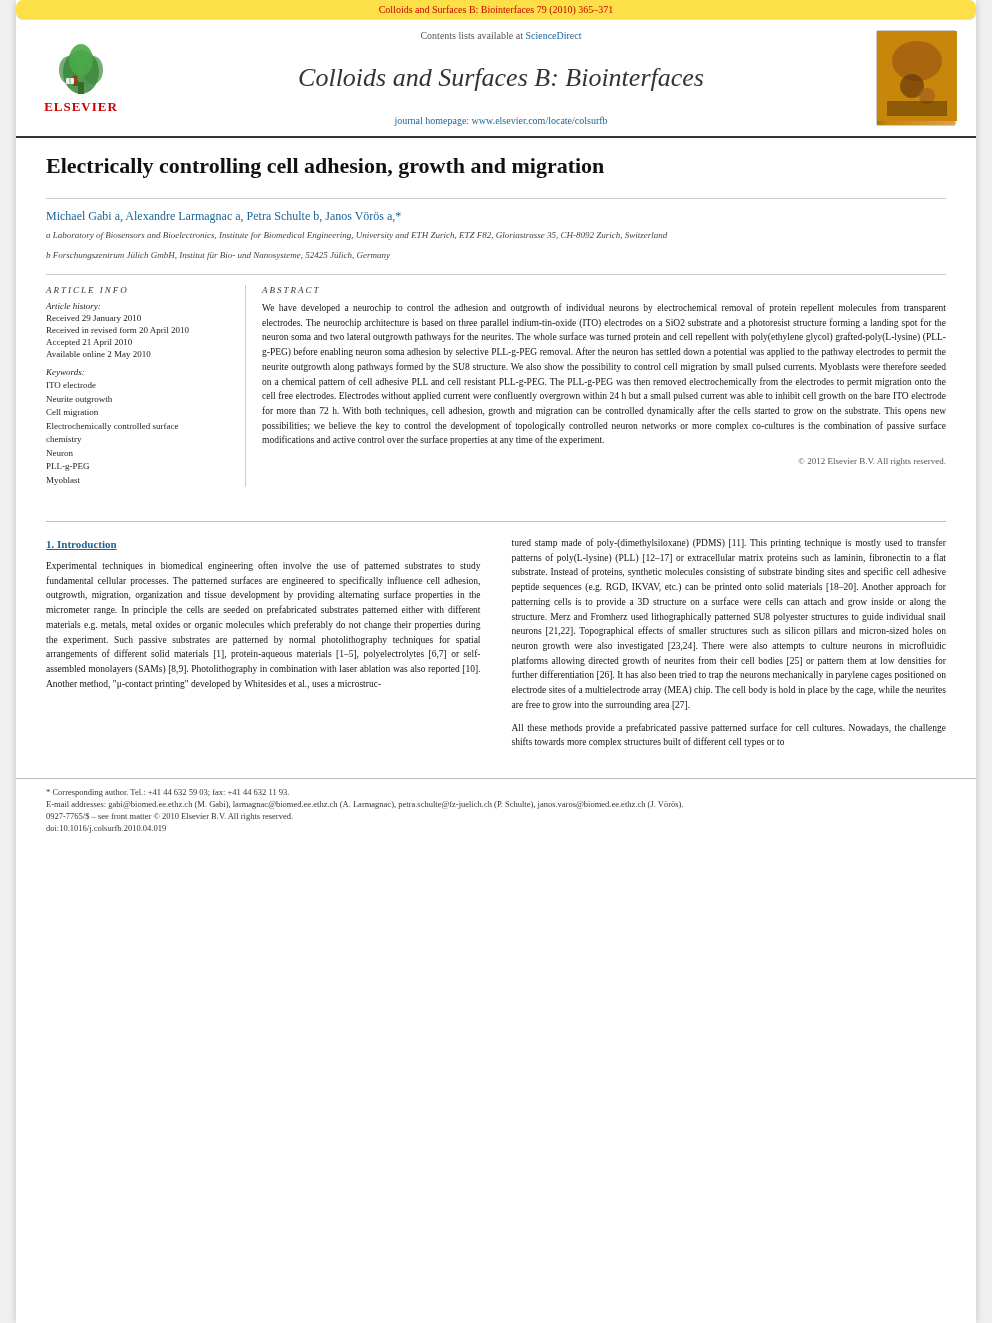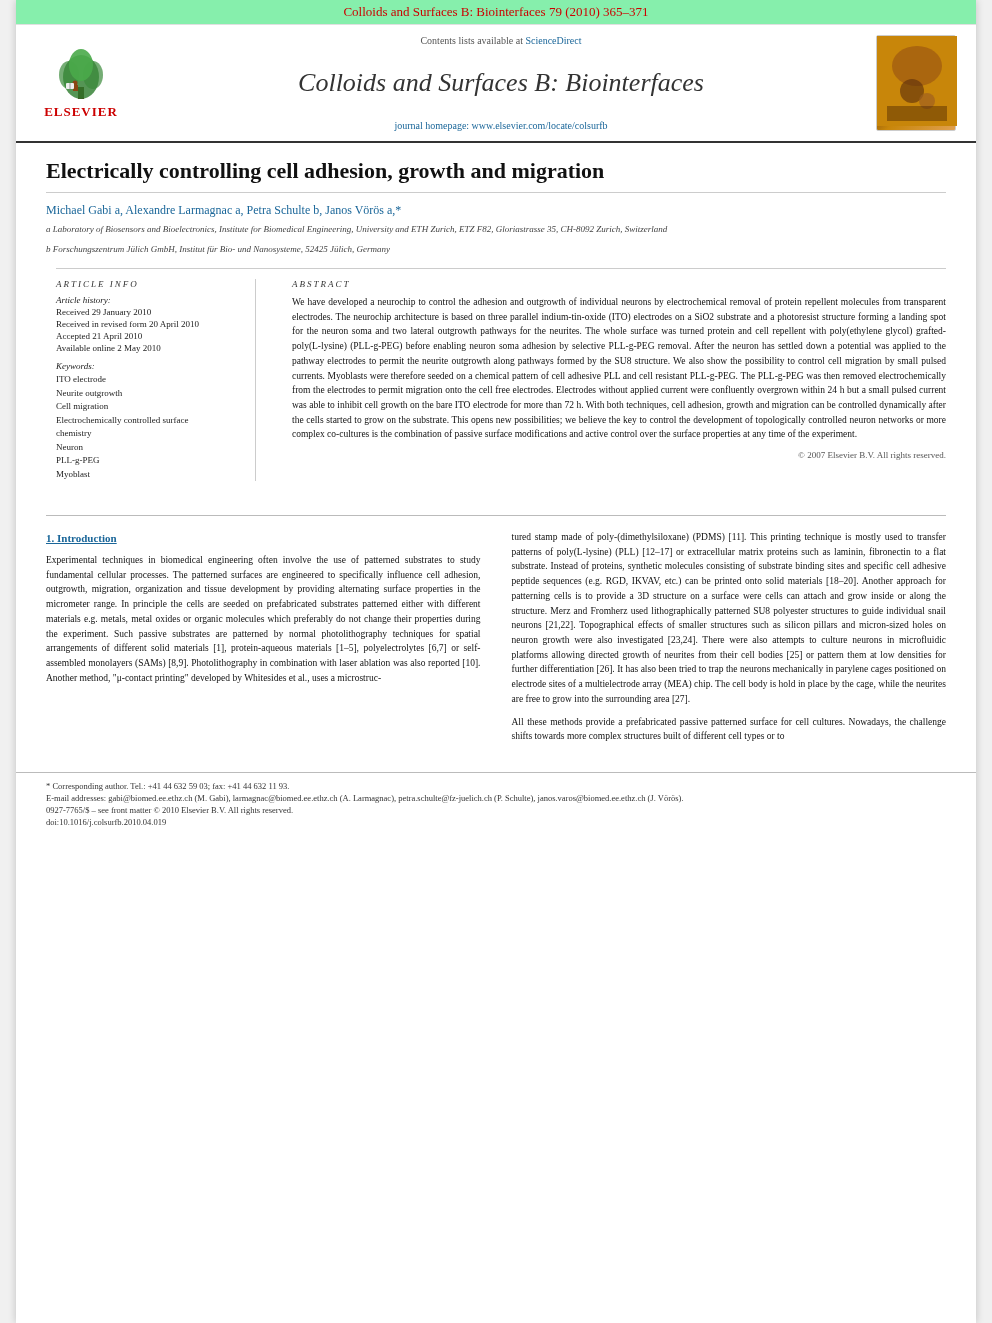--- a/index.html
+++ b/index.html
@@ -11,26 +11,27 @@
     }
     .page {
       background: #fff;
       width: 960px;
       margin: 0 auto;
       padding: 0;
       box-shadow: 0 0 8px rgba(0,0,0,0.2);
       min-height: 1323px;
     }
     .top-bar {
-      background: #86efac;
+      background: #fde047;
       border-bottom: 1px solid #e0e0e0;
       padding: 4px 0;
       text-align: center;
-      font-size: 13px;
+      font-size: 10px;
       color: #c00;
+      border-radius: 7px;
     }
     .header-section {
       display: flex;
       align-items: stretch;
       border-bottom: 2px solid #333;
       padding: 10px 20px;
       gap: 10px;
     }
     .elsevier-logo {
       width: 90px;
@@ -87,40 +88,39 @@
     .article-main {
       padding: 15px 30px 20px 30px;
     }
     .article-title {
       font-size: 22px;
       font-weight: bold;
       color: #111;
       margin-bottom: 10px;
       font-family: 'Times New Roman', serif;
       border-bottom: 1px solid #ccc;
-      padding-bottom: 8px;
+      padding-bottom: 19px;
     }
     .authors {
       font-size: 12px;
       color: #1a6699;
       margin-bottom: 6px;
     }
     .affiliations {
       font-size: 9px;
       color: #444;
       margin-bottom: 10px;
       font-style: italic;
     }
     .two-col {
       display: flex;
-      gap: 36px;
+      gap: 16px;
       margin-top: 14px;
       border-top: 1px solid #ccc;
       padding-top: 10px;
-      margin-left: 10px;
     }
     .article-info {
       width: 200px;
       flex-shrink: 0;
       border-right: 1px solid #ccc;
       padding-right: 14px;
       font-size: 9px;
       color: #222;
     }
     .info-section-title {
@@ -301,21 +301,21 @@
             <div>Neuron</div>
             <div>PLL-g-PEG</div>
             <div>Myoblast</div>
           </div>
         </div>
       </div>
 
       <div class="abstract-section">
         <div class="abstract-title">ABSTRACT</div>
         <div class="abstract-text">We have developed a neurochip to control the adhesion and outgrowth of individual neurons by electrochemical removal of protein repellent molecules from transparent electrodes. The neurochip architecture is based on three parallel indium-tin-oxide (ITO) electrodes on a SiO2 substrate and a photoresist structure forming a landing spot for the neuron soma and two lateral outgrowth pathways for the neurites. The whole surface was turned protein and cell repellent with poly(ethylene glycol) grafted-poly(L-lysine) (PLL-g-PEG) before enabling neuron soma adhesion by selective PLL-g-PEG removal. After the neuron has settled down a potential was applied to the pathway electrodes to permit the neurite outgrowth along pathways formed by the SU8 structure. We also show the possibility to control cell migration by small pulsed currents. Myoblasts were therefore seeded on a chemical pattern of cell adhesive PLL and cell resistant PLL-g-PEG. The PLL-g-PEG was then removed electrochemically from the electrodes to permit migration onto the cell free electrodes. Electrodes without applied current were confluently overgrown within 24 h but a small pulsed current was able to inhibit cell growth on the bare ITO electrode for more than 72 h. With both techniques, cell adhesion, growth and migration can be controlled dynamically after the cells started to grow on the substrate. This opens new possibilities; we believe the key to control the development of topologically controlled neuron networks or more complex co-cultures is the combination of passive surface modifications and active control over the surface properties at any time of the experiment.</div>
-        <div class="copyright">© 2007 Elsevier B.V. All rights reserved.</div>
+        <div class="copyright">© 2012 Elsevier B.V. All rights reserved.</div>
       </div>
     </div>
   </div>
 
   <hr class="divider">
 
   <div class="body-two-col">
 
     <div class="body-left">
       <div class="section-title">1. Introduction</div>

